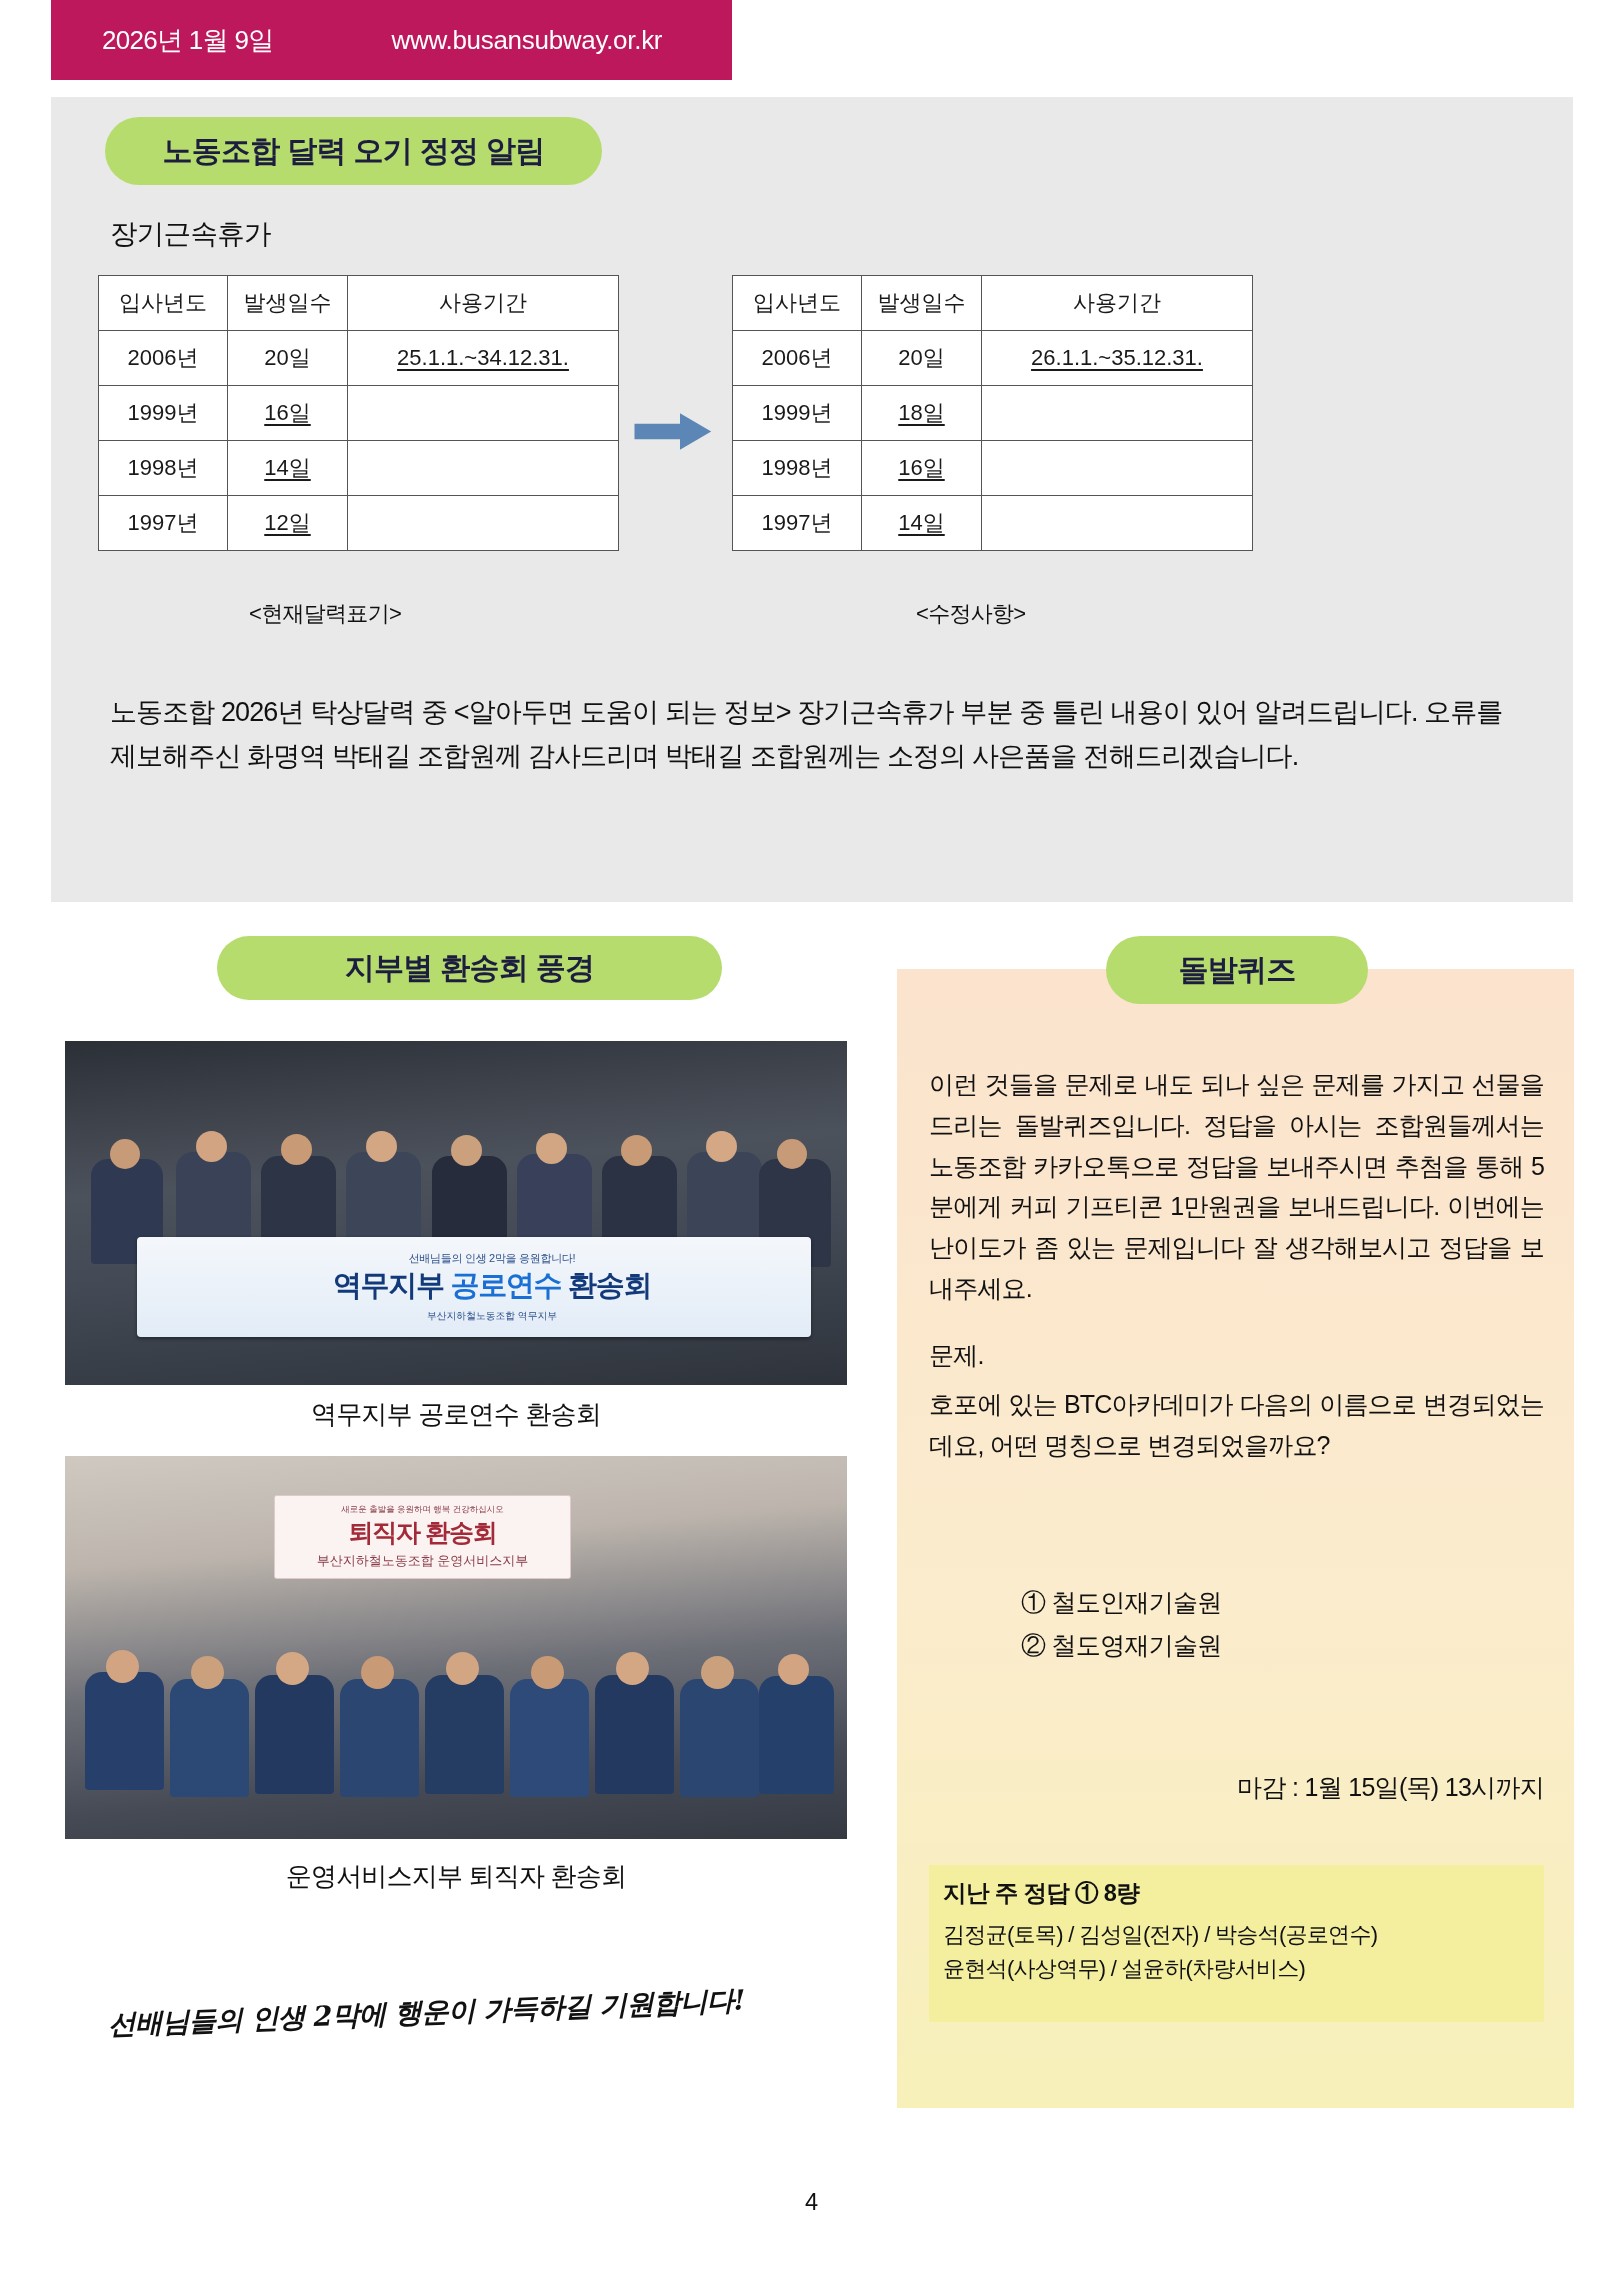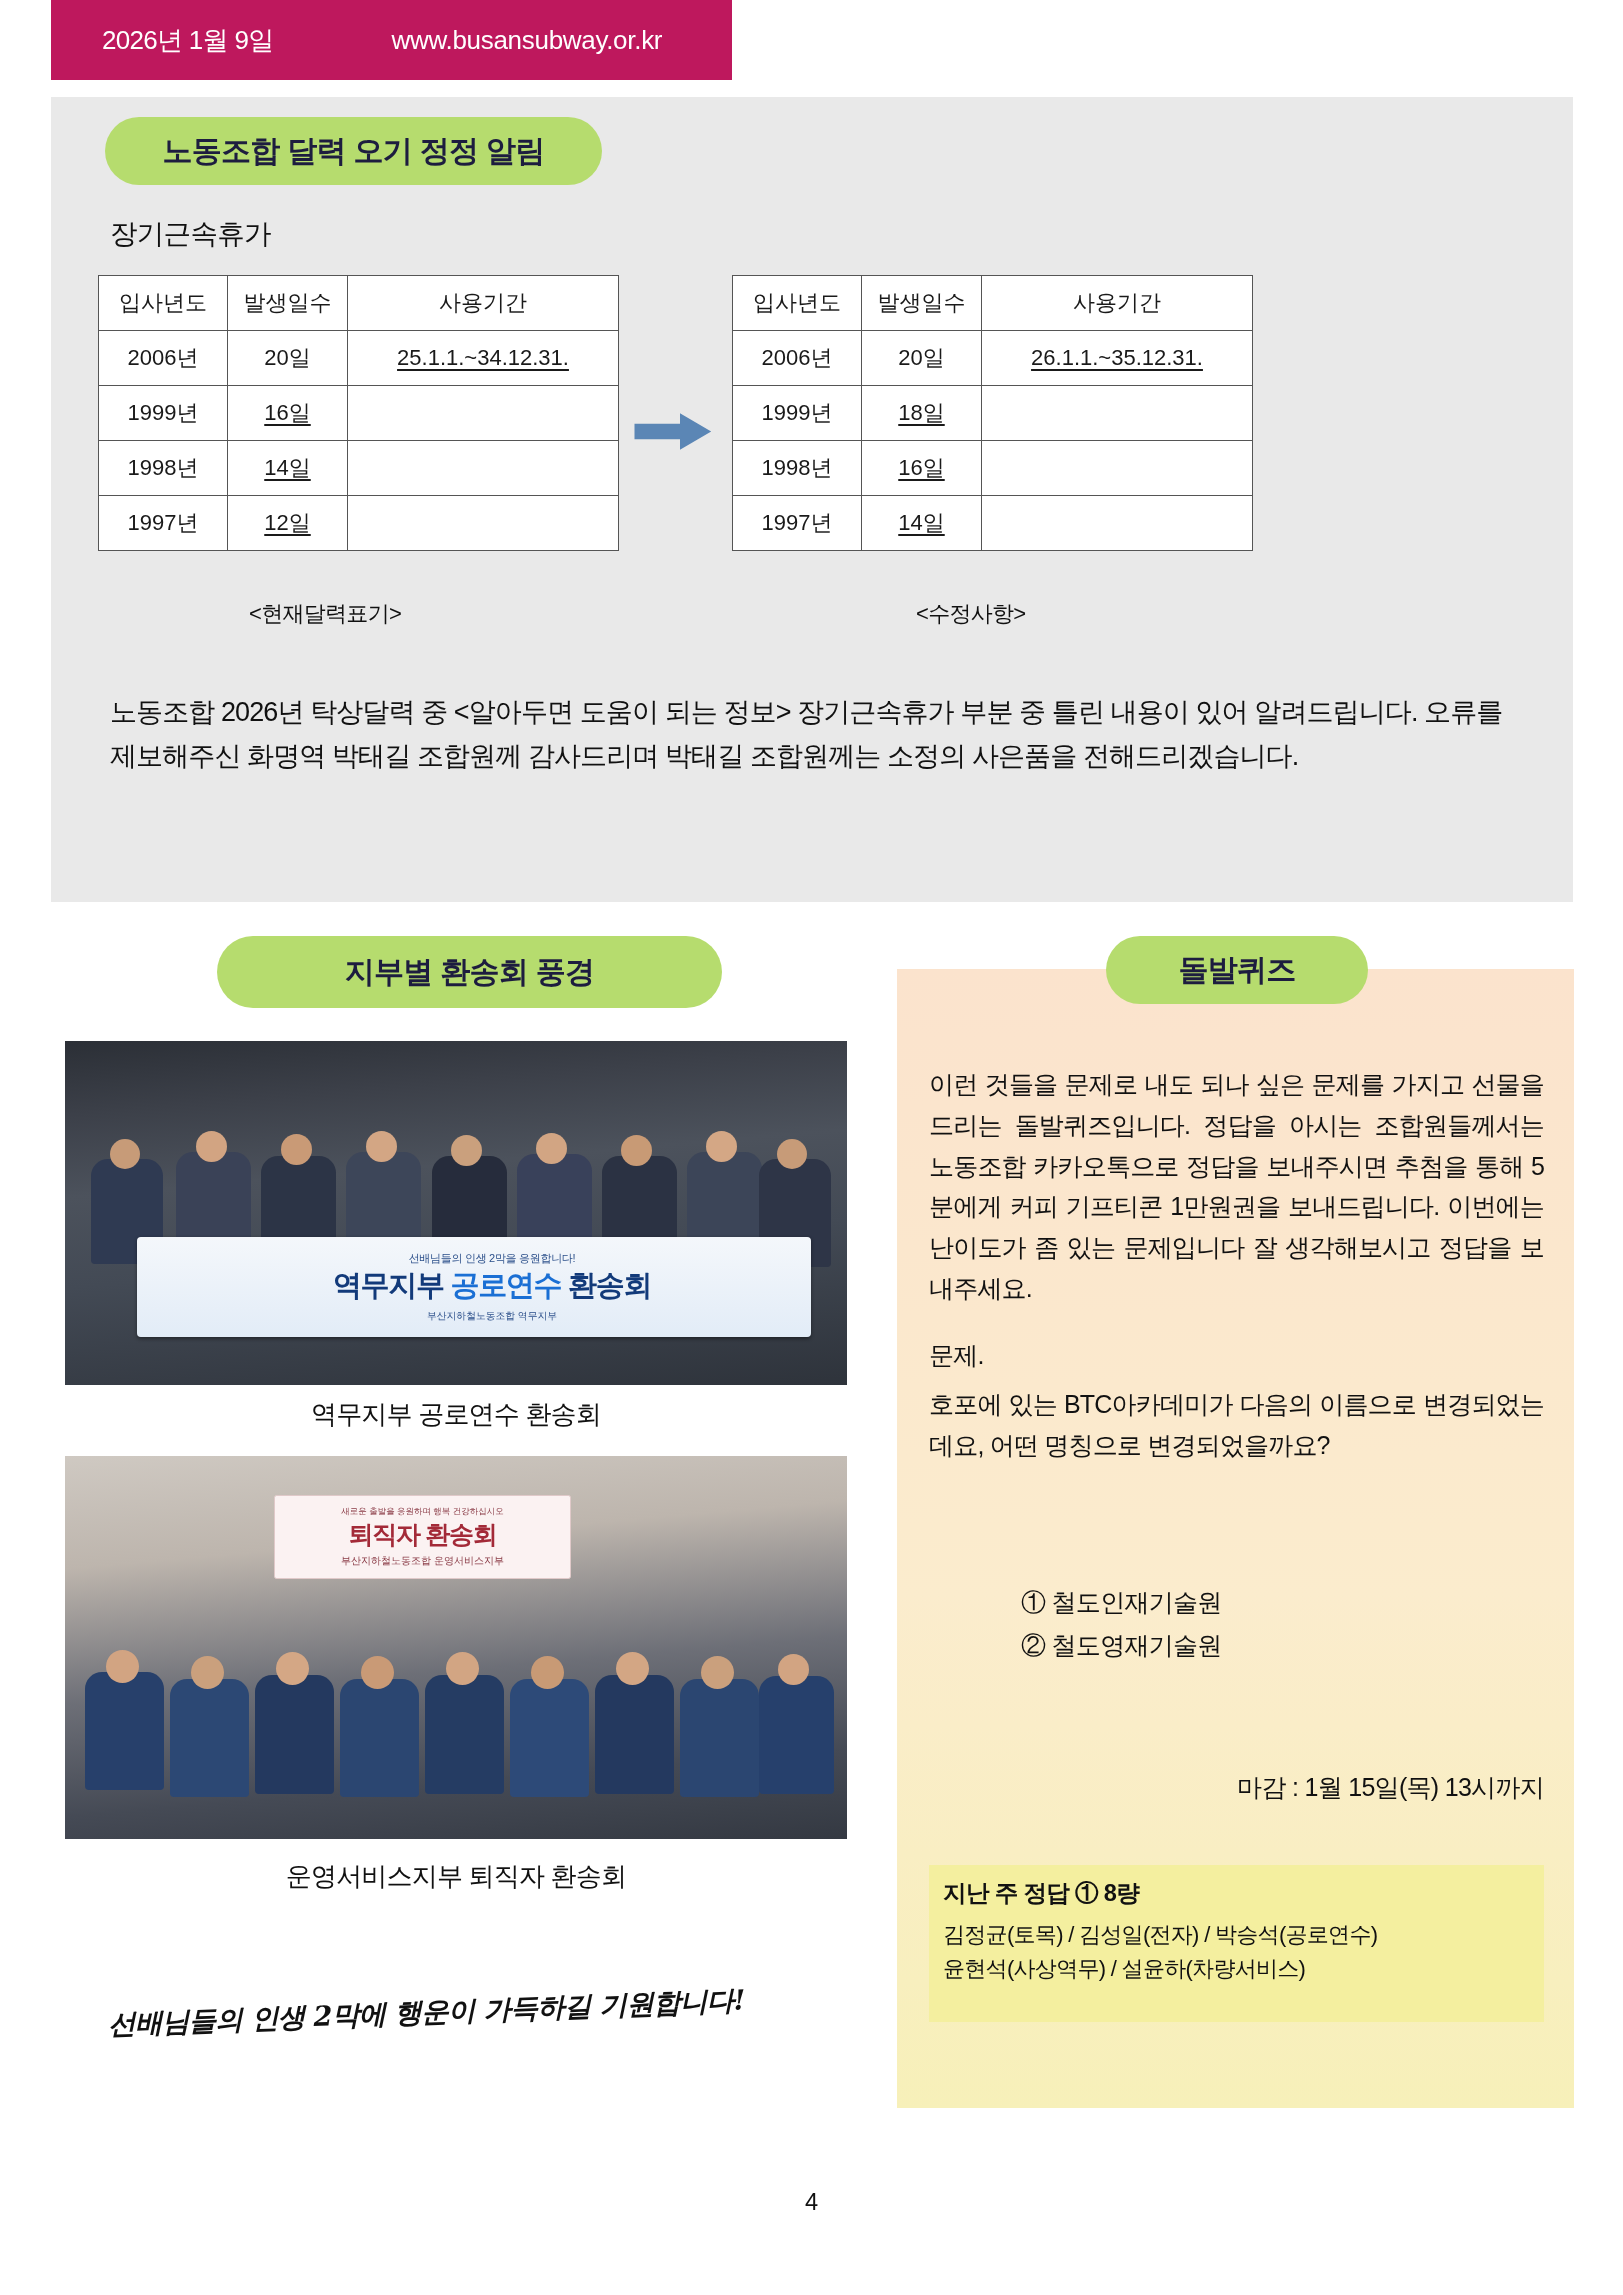--- a/index.html
+++ b/index.html
@@ -131,21 +131,21 @@
     line-height: 1.62;
     letter-spacing: -0.9px;
     color: #111;
   }
 
   
   .pill-2 {
     left: 217px;
     top: 936px;
     width: 505px;
-    height: 72px;
+    height: 64px;
     font-size: 30px;
   }
   .pill-3 {
     left: 1106px;
     top: 936px;
     width: 262px;
     height: 68px;
     font-size: 30px;
   }
 
@@ -242,21 +242,21 @@
     background: #fbf2f2;
     border: 1.3px solid #e0c9c9;
     border-radius: 2.6px;
     display: flex;
     flex-direction: column;
     align-items: center;
     justify-content: center;
   }
   .banner2 .b2-sub { font-size: 8.5px; color: #8a3b46; }
   .banner2 .b2-main { font-size: 25px; font-weight: bold; color: #a32a38; letter-spacing: -1.3px; }
-  .banner2 .b2-foot { font-size: 10px; color: #8a3b46; margin-top: 2.6px; }
+  .banner2 .b2-foot { font-size: 13px; color: #8a3b46; margin-top: 2.6px; }
 
   .handwriting {
     position: absolute;
     left: 108px;
     top: 1993px;
     width: 720px;
     font-size: 27.5px;
     font-family: "DejaVu Serif", serif;
     font-style: italic;
     font-weight: bold;

